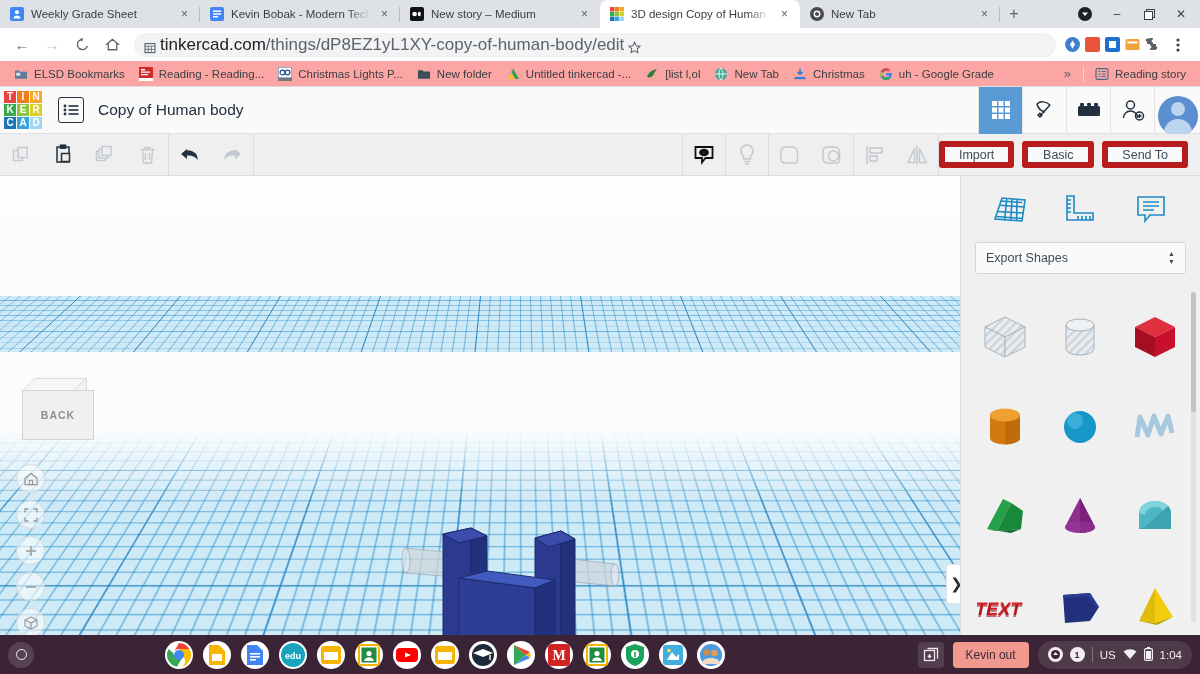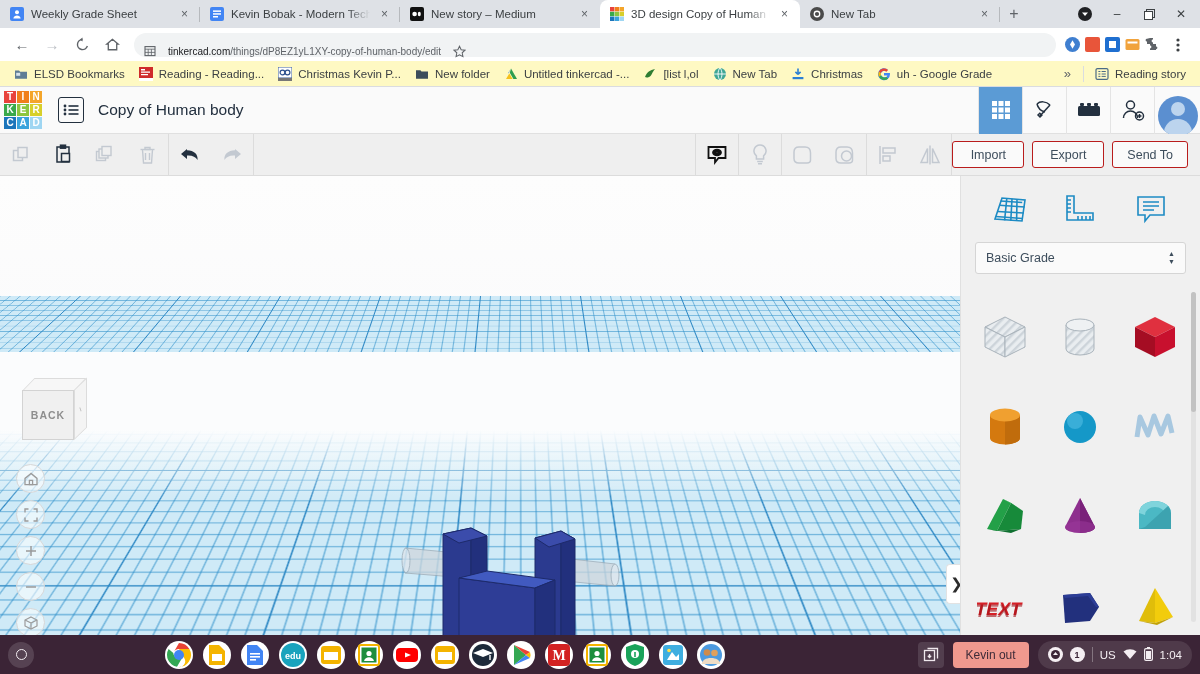--- a/index.html
+++ b/index.html
@@ -57,33 +57,33 @@
     position: absolute; left: 0; top: 28px; width: 1200px; height: 33px;
     background: #fff; display: flex; align-items: center; padding: 0 8px; gap: 2px;
   }
   .navbtn {
     width: 28px; height: 28px; display: flex; align-items: center;
     justify-content: center; color: #5f6368; font-size: 15px; flex: none;
   }
   .navbtn.dis { color: #bdc1c6; }
   .urlbar {
     flex: 1; height: 24px; background: #f1f3f4; border-radius: 13px;
-    display: flex; align-items: flex-end; padding: 0 10px; gap: 12px;
-    margin: 0 6px; font-size: 10px; color: #5f6368; min-width: 0;
+    display: flex; align-items: center; padding: 0 10px; gap: 4px;
+    margin: 0 6px; font-size: 17px; color: #5f6368; min-width: 0;
   }
   .urlbar .page-ico { width: 12px; height: 12px; flex: none; color: #5f6368; }
   .url-text { white-space: nowrap; overflow: hidden; }
   .url-text b { color: #202124; font-weight: 400; }
   .omni-right { display: flex; align-items: center; gap: 3px; flex: none; }
   .sqico { width: 17px; height: 17px; border-radius: 2px; }
 
   
   .bookmarks {
     position: absolute; left: 0; top: 61px; width: 1200px; height: 26px;
-    background: #fef9c3; display: flex; align-items: center; padding: 0 7px;
+    background: #fca5a5; display: flex; align-items: center; padding: 0 7px;
     font-size: 11.5px; color: #3c4043; border-bottom: 1px solid #dadce0;
   }
   .bm { display: flex; align-items: center; gap: 6px; padding: 0 7px; height: 22px; white-space: nowrap; }
   .bmico { width: 14px; height: 14px; flex: none; border-radius: 2px; position: relative; }
   .bm-overflow { margin-left: auto; display: flex; align-items: center; gap: 0; }
   .chev2 { padding: 0 8px; color: #5f6368; font-size: 13px; }
   .bdiv { width: 1px; height: 16px; background: #dadce0; margin: 0 4px; }
 
   
   .tc-header {
@@ -140,21 +140,21 @@
   .tb-ico {
     width: 42px; height: 42px; display: flex; align-items: center; justify-content: center;
     color: #23303f;
   }
   .tb-ico.dis { color: #c3c9d1; }
   .tb-div { width: 1px; height: 42px; background: #dcdcdc; }
   .tb-spacer { flex: 1; }
   .tb-right { display: flex; align-items: center; gap: 8px; padding-right: 12px; }
   .tb-btn {
     height: 27px; min-width: 72px; padding: 0 14px; background: #fafafa;
-    border: 1px solid #b91c1c; border-radius: 3px; font-size: 12.5px;
+    border: 6px solid #b91c1c; border-radius: 3px; font-size: 12.5px;
     color: #3d4d5c; display: flex; align-items: center; justify-content: center;
     font-family: "Liberation Sans", sans-serif;
   }
 
   
   .viewport {
     position: absolute; left: 0; top: 176px; width: 960px; height: 459px;
     background: linear-gradient(#fdfdfd, #f7f7f8); overflow: hidden;
   }
   .plane-wrap {
@@ -177,21 +177,21 @@
     pointer-events: none;
   }
 
   
   .model { position: absolute; left: 395px; top: 340px; width: 240px; height: 220px; }
   .model svg { display: block; }
 
   
   .viewcube { position: absolute; left: 16px; top: 200px; width: 74px; height: 72px; }
   .vc-face {
-    position: absolute; left: 6px; top: 14px; width: 52px; height: 50px;
+    position: absolute; left: 6px; top: 14px; width: 72px; height: 50px;
     background: #f0f0f0; border: 1px solid #d3d3d3;
     display: flex; align-items: center; justify-content: center;
     font-size: 10.5px; letter-spacing: 1px; color: #8e8e8e; font-weight: bold;
   }
   .vc-top {
     position: absolute; left: 6px; top: 2px; width: 52px; height: 13px;
     background: #f7f7f7; border: 1px solid #dcdcdc;
     transform: skewX(-44deg); transform-origin: bottom left;
   }
   .vc-side {
@@ -456,21 +456,21 @@
           </svg></span>
       <span>Reading - Reading...</span>
     </div>
     <div class="bm">
       <span class="bmico"><svg width="14" height="14" viewBox="0 0 14 14">
             <rect width="14" height="11" fill="#fff" stroke="#3b5f9c"></rect>
             <circle cx="4.5" cy="5.5" r="2.4" fill="none" stroke="#2b4f8c" stroke-width="1.2"></circle>
             <circle cx="9.5" cy="5.5" r="2.4" fill="none" stroke="#2b4f8c" stroke-width="1.2"></circle>
             <rect y="11" width="14" height="3" fill="#777"></rect>
           </svg></span>
-      <span>Christmas Kevin P...</span>
+      <span>Christmas Lights P...</span>
     </div>
     <div class="bm">
       <span class="bmico"><svg width="14" height="14" viewBox="0 0 14 14">
             <path d="M1 3.2h4.4l1.1 1.4H13v7.2H1z" fill="#3c4d5c"></path>
           </svg></span>
       <span>New folder</span>
     </div>
     <div class="bm">
       <span class="bmico"><svg width="14" height="14" viewBox="0 0 14 14">
             <path d="M7 1.6 13 12H9.4L5.8 5.8z" fill="#2f9e4f"></path>
@@ -675,21 +675,21 @@
       <svg width="24" height="22" viewBox="0 0 24 22" fill="none" stroke="currentColor" stroke-width="1.5">
           <path d="M12 1.5v19"></path>
           <path d="M9.5 18.5 3 18.5 9.5 4.5z"></path>
           <path d="M14.5 18.5 21 18.5 14.5 4.5z"></path>
         </svg>
     </div>
     <i class="tb-div"></i>
 
     <div class="tb-right">
       <div class="tb-btn">Import</div>
-      <div class="tb-btn">Export</div>
+      <div class="tb-btn">Basic</div>
       <div class="tb-btn">Send To</div>
     </div>
   </div>
 
   <div class="viewport">
     <div class="plane-wrap">
         <div class="plane"></div>
       </div>
 
     <div class="model">
@@ -785,21 +785,21 @@
       <div class="rp-tool">
         <svg width="34" height="34" viewBox="0 0 34 34" fill="none" stroke="#1d8bc4" stroke-width="1.6">
           <path d="M4 5h26v18H16l-5 6v-6H4z"></path>
           <path d="M9 10h16M9 14h16M9 18h11"></path>
         </svg>
       </div>
     </div>
 
     <div class="rp-select-wrap">
       <div class="rp-select">
-        <span>Basic Grade</span>
+        <span>Export Shapes</span>
         <span class="spin">
             <span>▲</span>
             <span>▼</span>
           </span>
       </div>
     </div>
 
     <div class="shape-grid">
       <div class="shape-cell">
         <svg width="56" height="56" viewBox="0 0 56 56">

